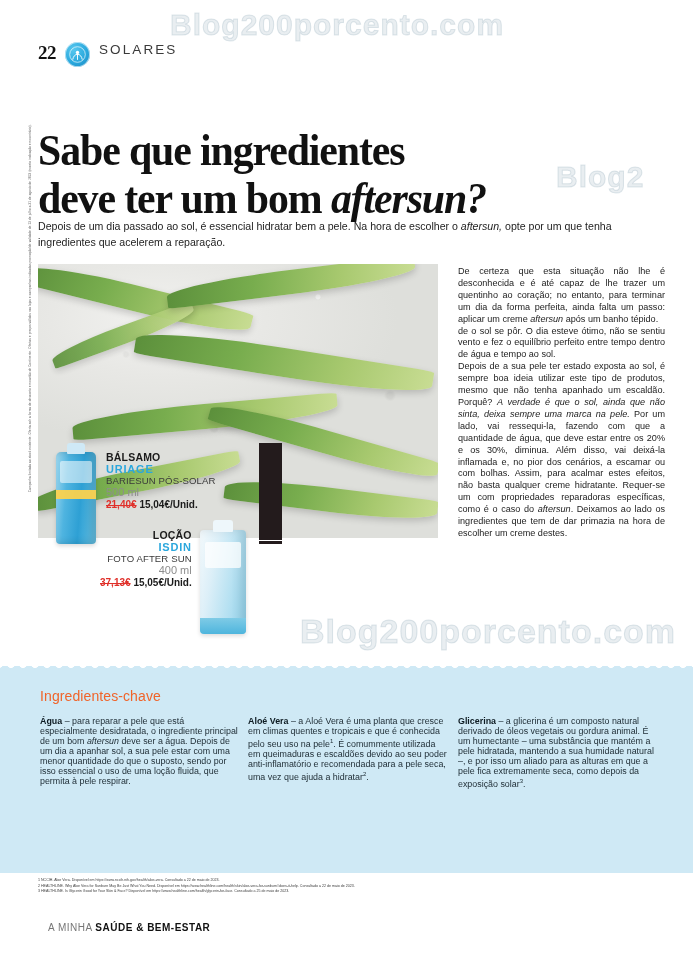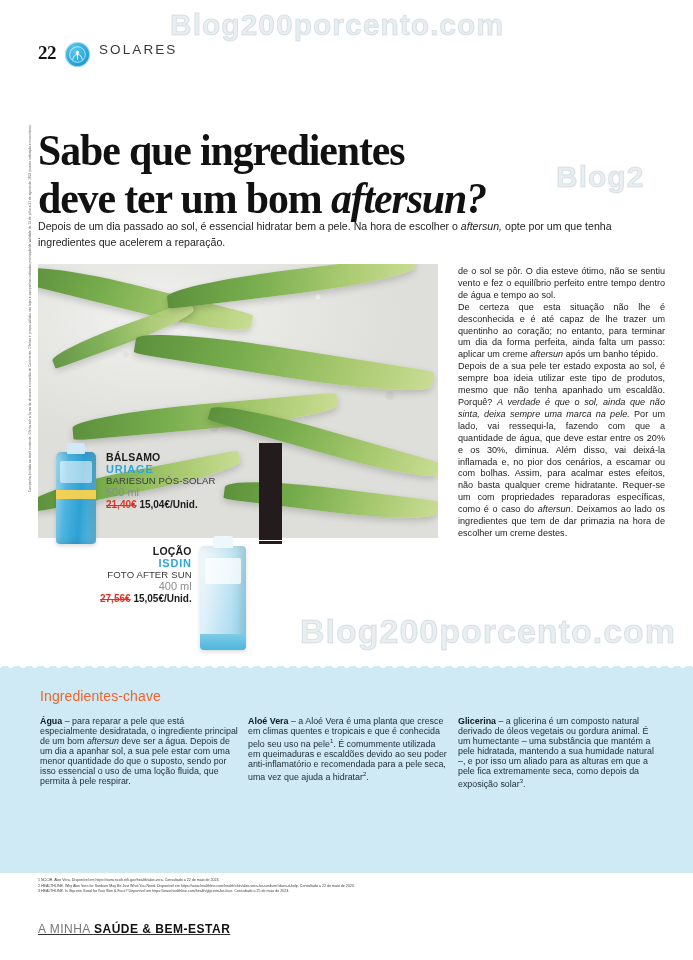--- a/index.html
+++ b/index.html
@@ -96,21 +96,21 @@
   .leaf.l3{left:96px;top:84px;width:300px;height:29px;transform:rotate(9deg);}
   .leaf.l4{left:34px;top:140px;width:266px;height:25px;transform:rotate(-5deg);}
   .leaf.l5{left:168px;top:166px;width:236px;height:23px;transform:rotate(16deg);}
   .leaf.l6{left:-6px;top:206px;width:210px;height:22px;transform:rotate(-11deg);}
   .leaf.l7{left:186px;top:224px;width:214px;height:24px;transform:rotate(7deg);}
   .leaf.l8{left:10px;top:62px;width:150px;height:18px;transform:rotate(-20deg);opacity:.92;}
 
   
   .prod{position:absolute;display:flex;align-items:flex-start;}
   .prod-a{left:40px;top:452px;gap:10px;padding-left:16px;}
-  .prod-b{left:100px;top:546px;gap:8px;}
+  .prod-b{left:100px;top:530px;gap:8px;}
   .bottle{position:relative;flex:0 0 auto;}
   .bottle-a{width:40px;height:92px;border-radius:5px 5px 4px 4px;
     background:linear-gradient(95deg,#9fd8ef 0%,#4fb4e0 28%,#2ea0d4 60%,#6cc6e8 100%);
     box-shadow:inset -5px 0 9px rgba(0,0,0,.16), 0 2px 4px rgba(0,0,0,.15);}
   .bottle-a:before{content:"";position:absolute;left:11px;top:-9px;width:18px;height:11px;border-radius:3px 3px 1px 1px;background:#cfe9f6;}
   .bottle-a .band{position:absolute;left:0;right:0;top:38px;height:9px;background:#ffd24a;opacity:.92;}
   .bottle-a .lbl{position:absolute;left:4px;top:9px;right:4px;height:22px;background:rgba(255,255,255,.55);border-radius:2px;}
   .bottle-b{width:46px;height:104px;border-radius:4px;
     background:linear-gradient(100deg,#f3f9fc 0%,#dceff8 30%,#b9e2f2 62%,#8fd2ec 100%);
     box-shadow:inset -6px 0 10px rgba(0,0,0,.10), 0 2px 4px rgba(0,0,0,.14);}
@@ -150,21 +150,21 @@
   .keycol em{font-style:italic;}
   .keycol sup{font-size:6px;vertical-align:super;}
   .kc1{left:40px;}
   .kc2{left:248px;}
   .kc3{left:458px;}
 
   
   .notes{position:absolute;left:38px;top:878px;width:620px;font-size:3.6px;line-height:5.6px;color:#3c3c3c;}
   .notes div{white-space:nowrap;}
 
-  .footer{position:absolute;left:38px;top:922px;font-size:12px;letter-spacing:.5px;color:#333;text-decoration:underline;}
+  .footer{position:absolute;left:48px;top:922px;font-size:10px;letter-spacing:.5px;color:#333;}
   .footer .thin{color:#777;}
   .footer b{font-weight:700;color:#111;}
 </style>
 </head>
 <body>
 
 <div class="page">
 
   <div class="wm wm1">Blog200porcento.com</div>
   <div class="wm wm2">Blog200porcento.com</div>
@@ -226,34 +226,34 @@
     </div>
   </div>
 
   <div class="prod prod-b">
     <div class="pinfo">
       <div class="ptype">LOÇÃO</div>
       <div class="pbrand">ISDIN</div>
       <div class="pdesc">FOTO AFTER SUN</div>
       <div class="psize">400 ml</div>
       <div class="pprice">
-        <span class="old">27,56€</span>
+        <span class="old">37,13€</span>
         <span>15,05€/Unid.</span>
       </div>
     </div>
     <div class="bottle bottle-b">
       <div class="lbl"></div>
       <div class="foot"></div>
     </div>
   </div>
 
 
   <div class="col col-right">
+    <p><span>De certeza que esta situação não lhe é desconhecida e é até capaz de lhe trazer um quentinho ao coração; no entanto, para terminar um dia da forma perfeita, ainda falta um passo: aplicar um creme </span><em>aftersun</em><span> após um banho tépido.</span></p>
     <p>de o sol se pôr. O dia esteve ótimo, não se sentiu vento e fez o equilíbrio perfeito entre tempo dentro de água e tempo ao sol.</p>
-    <p><span>De certeza que esta situação não lhe é desconhecida e é até capaz de lhe trazer um quentinho ao coração; no entanto, para terminar um dia da forma perfeita, ainda falta um passo: aplicar um creme </span><em>aftersun</em><span> após um banho tépido.</span></p>
     <p><span>Depois de a sua pele ter estado exposta ao sol, é sempre boa ideia utilizar este tipo de produtos, mesmo que não tenha apanhado um escaldão. Porquê? </span><em>A verdade é que o sol, ainda que não sinta, deixa sempre uma marca na pele.</em><span> Por um lado, vai ressequi-la, fazendo com que a quantidade de água, que deve estar entre os 20% e os 30%, diminua. Além disso, vai deixá-la inflamada e, no pior dos cenários, a escamar ou com bolhas. Assim, para acalmar estes efeitos, não basta qualquer creme hidratante. Requer-se um com propriedades reparadoras específicas, como é o caso do </span><em>aftersun</em><span>. Deixamos ao lado os ingredientes que tem de dar primazia na hora de escolher um creme destes.</span></p>
   </div>
 
   <div class="band-key">
     <div class="wave"></div>
   </div>
   <div class="key-title">Ingredientes-chave</div>
 
   <div class="keycol kc1">
     <b>Água</b><span> – </span><span>para reparar a pele que está especialmente desidratada, o ingrediente principal de um bom </span><em>aftersun</em><span> deve ser a água. Depois de um dia a apanhar sol, a sua pele estar com uma menor quantidade do que o suposto, sendo por isso essencial o uso de uma loção fluida, que permita à pele respirar.</span>

